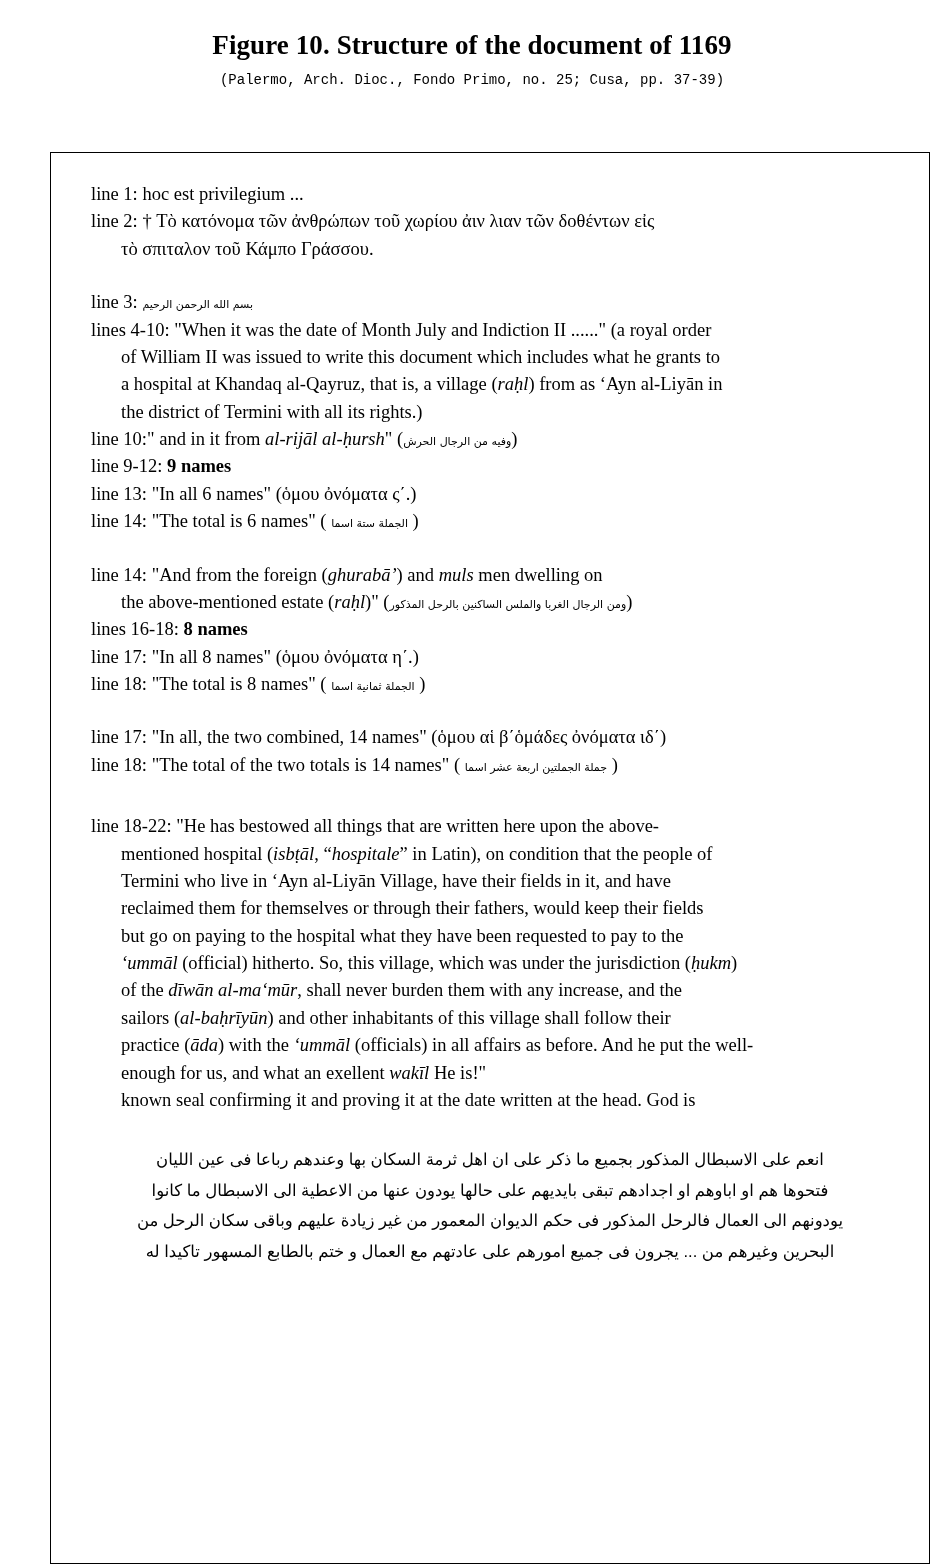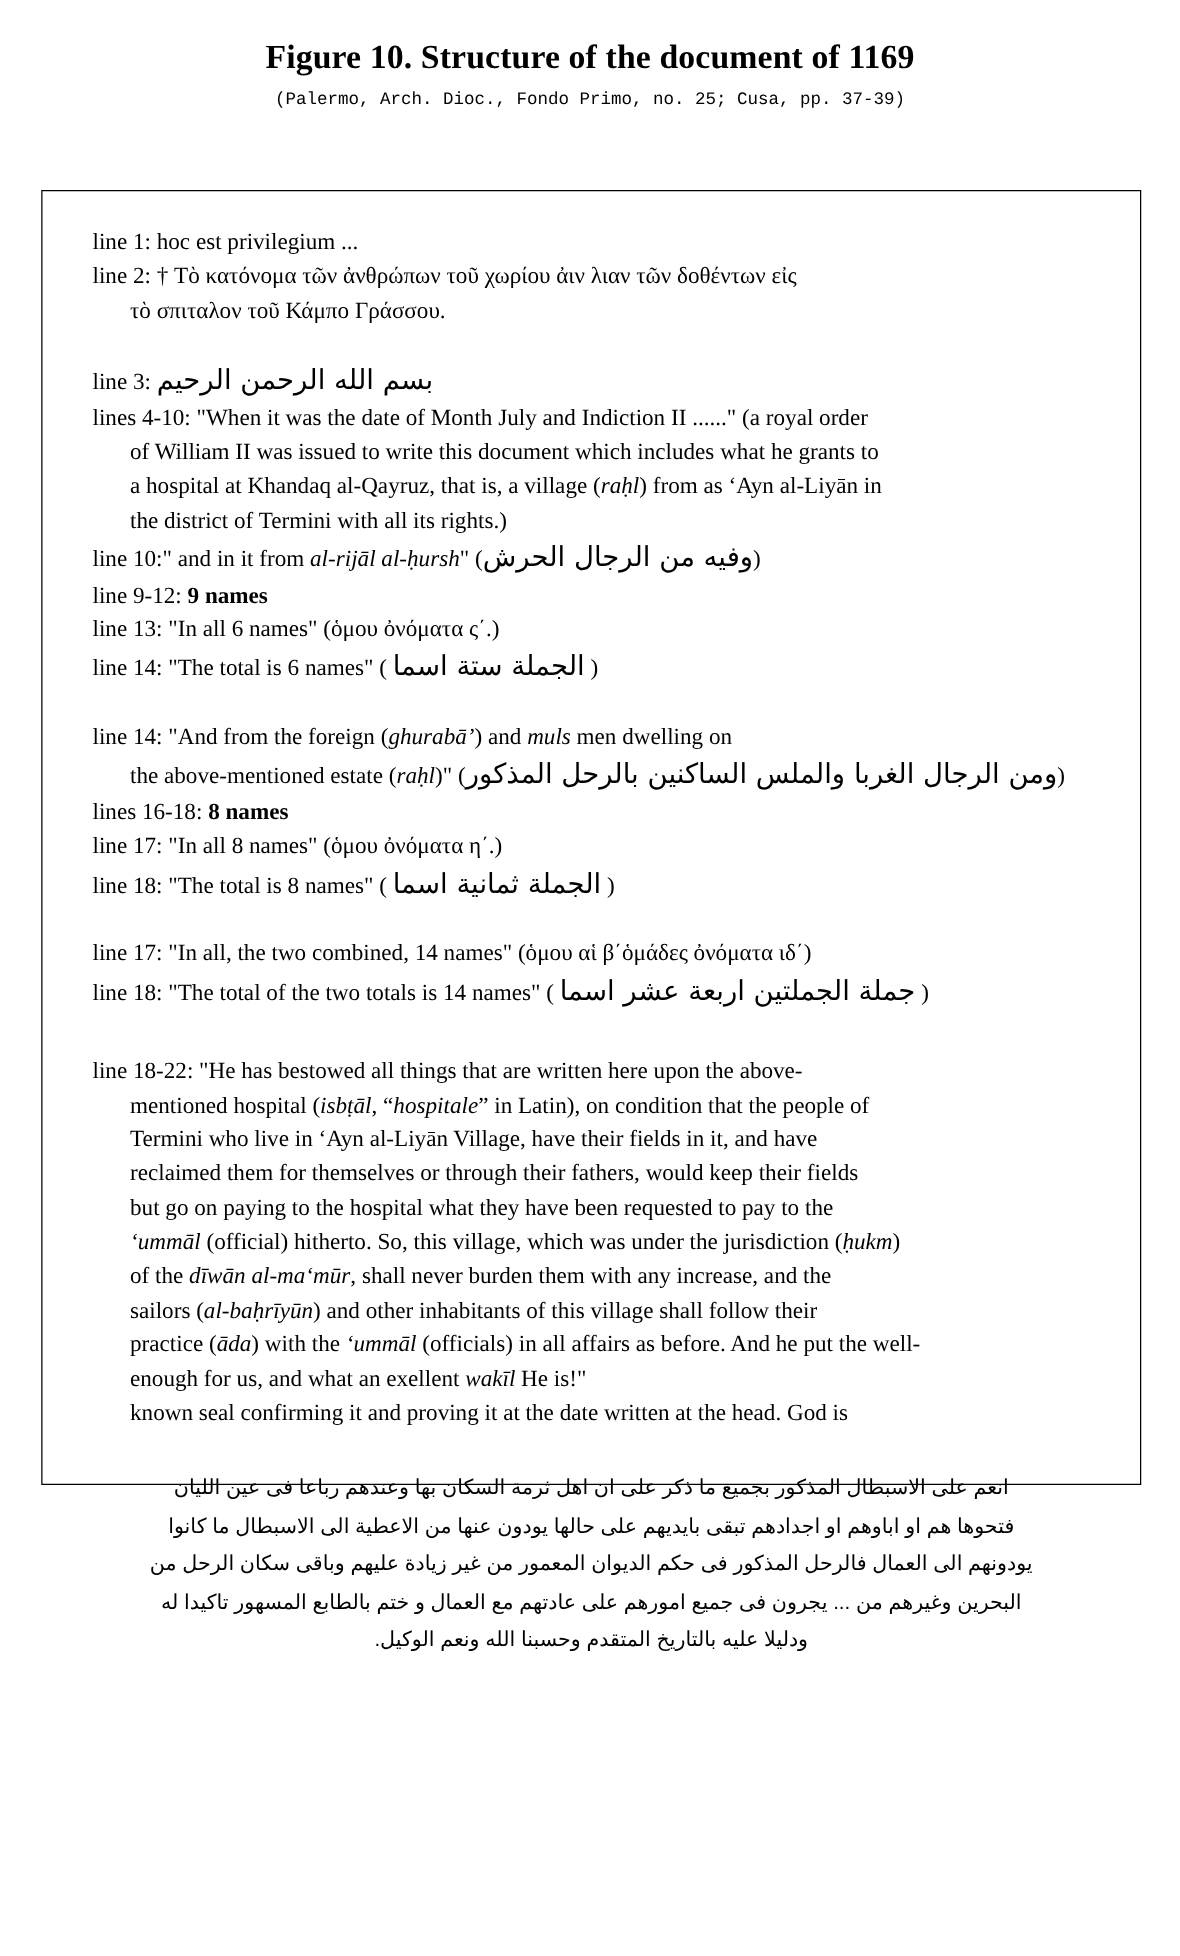--- a/index.html
+++ b/index.html
@@ -30,24 +30,24 @@
     letter-spacing: 0.1px;
   }
   .fig-subtitle {
     text-align: center;
     font-size: 14px;
     margin-top: 11px;
     font-family: Liberation Mono, monospace;
   }
   .frame {
     position: absolute;
-    left: 33px;
+    left: 50px;
     top: 122px;
     width: 880px;
-    height: 1036px;
+    height: 1412px;
     border: 1px solid #000000;
     box-sizing: border-box;
     padding: 28px 40px 10px 40px;
   }
   .body-text {
     font-size: 18.5px;
     line-height: 1.48;
   }
   .ln {
     text-indent: 0;
@@ -62,21 +62,21 @@
   .gap {
     height: 26px;
   }
   .gap-lg {
     height: 34px;
   }
   .b { font-weight: bold; }
   .i { font-style: italic; }
   .ar {
     font-family: "DejaVu Sans", "Liberation Sans", sans-serif;
-    font-size: 22px;
+    font-size: 11px;
     direction: rtl;
     unicode-bidi: isolate;
   }
   .arabic-block {
     margin-top: 30px;
     direction: rtl;
     text-align: center;
     font-family: Liberation Sans, sans-serif;
     font-size: 16.5px;
     line-height: 1.85;
@@ -154,18 +154,17 @@
       <p class="ln cont"><span>sailors (</span><span class="i">al-baḥrīyūn</span><span>) and other inhabitants of this village shall follow their</span></p>
       <p class="ln cont"><span>practice (</span><span class="i">āda</span><span>) with the  </span><span class="i">ʻummāl</span><span> (officials) in all affairs as before. And he put the well-</span></p>
       <p class="ln cont"><span>enough for us, and what an exellent </span><span class="i">wakīl</span><span> He is!"</span></p>
       <p class="ln cont">known seal confirming it and proving it at the date written at the head. God is</p>
 
       <div class="arabic-block">
         <p>انعم على الاسبطال المذكور بجميع ما ذكر على ان اهل ثرمة السكان بها وعندهم رباعا فى عين الليان</p>
         <p>فتحوها هم او اباوهم او اجدادهم تبقى بايديهم على حالها يودون عنها من الاعطية الى الاسبطال ما كانوا</p>
         <p>يودونهم الى العمال فالرحل المذكور فى حكم الديوان المعمور من غير زيادة عليهم وباقى سكان الرحل من</p>
         <p>البحرين وغيرهم من ... يجرون فى جميع امورهم على عادتهم مع العمال و ختم بالطابع المسهور تاكيدا له</p>
-        <p>ودليلا عليه بالتاريخ المتقدم وحسبنا الله ونعم الوكيل.</p>
       </div>
 
     </div>
   </div>
 </div>
 
 </body></html>

